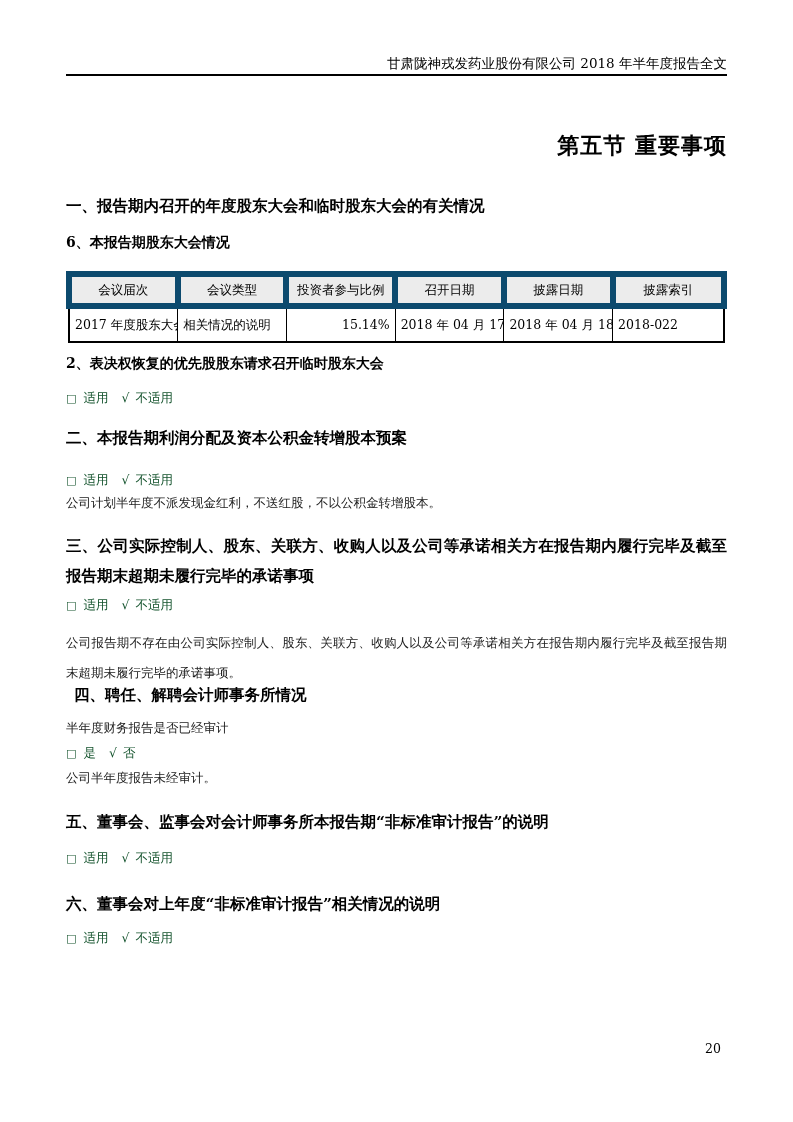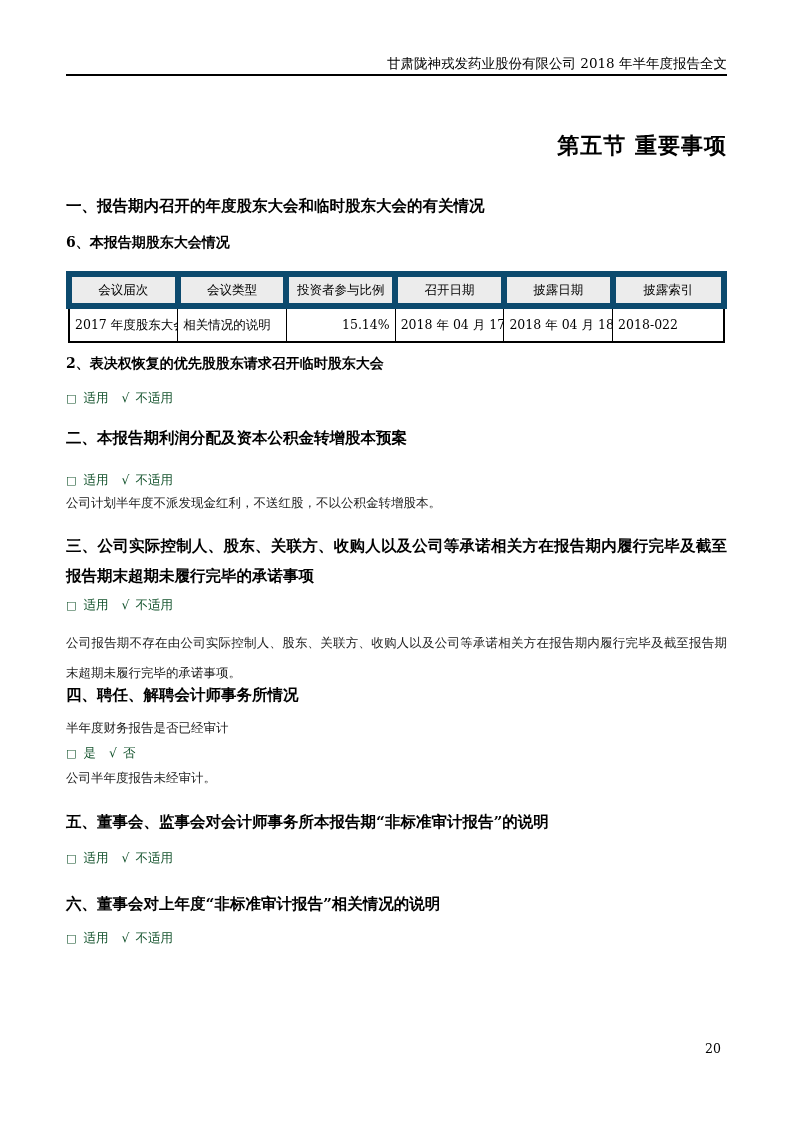--- a/index.html
+++ b/index.html
@@ -70,21 +70,21 @@
   .pos-h2-one   { top: 232px; }
   .pos-table    { top: 271px; }
   .pos-h2-two   { top: 353px; }
   .pos-check1   { top: 389px; }
   .pos-h1-two   { top: 423px; }
   .pos-check2   { top: 471px; }
   .pos-note1    { top: 494px; }
   .pos-h1-three { top: 531px; }
   .pos-check3   { top: 596px; }
   .pos-note2    { top: 617px; margin-top: 11px; }
-  .pos-h1-four  { top: 680px; }
+  .pos-h1-four  { top: 680px; margin-left: 8px; }
   .pos-quest    { top: 719px; }
   .pos-check4   { top: 744px; }
   .pos-note3    { top: 769px; }
   .pos-h1-five  { top: 807px; }
   .pos-check5   { top: 849px; }
   .pos-h1-six   { top: 868px; margin-top: 21px; }
   .pos-check6   { top: 929px; }
 
   table.meetings {
     width: 100%;

